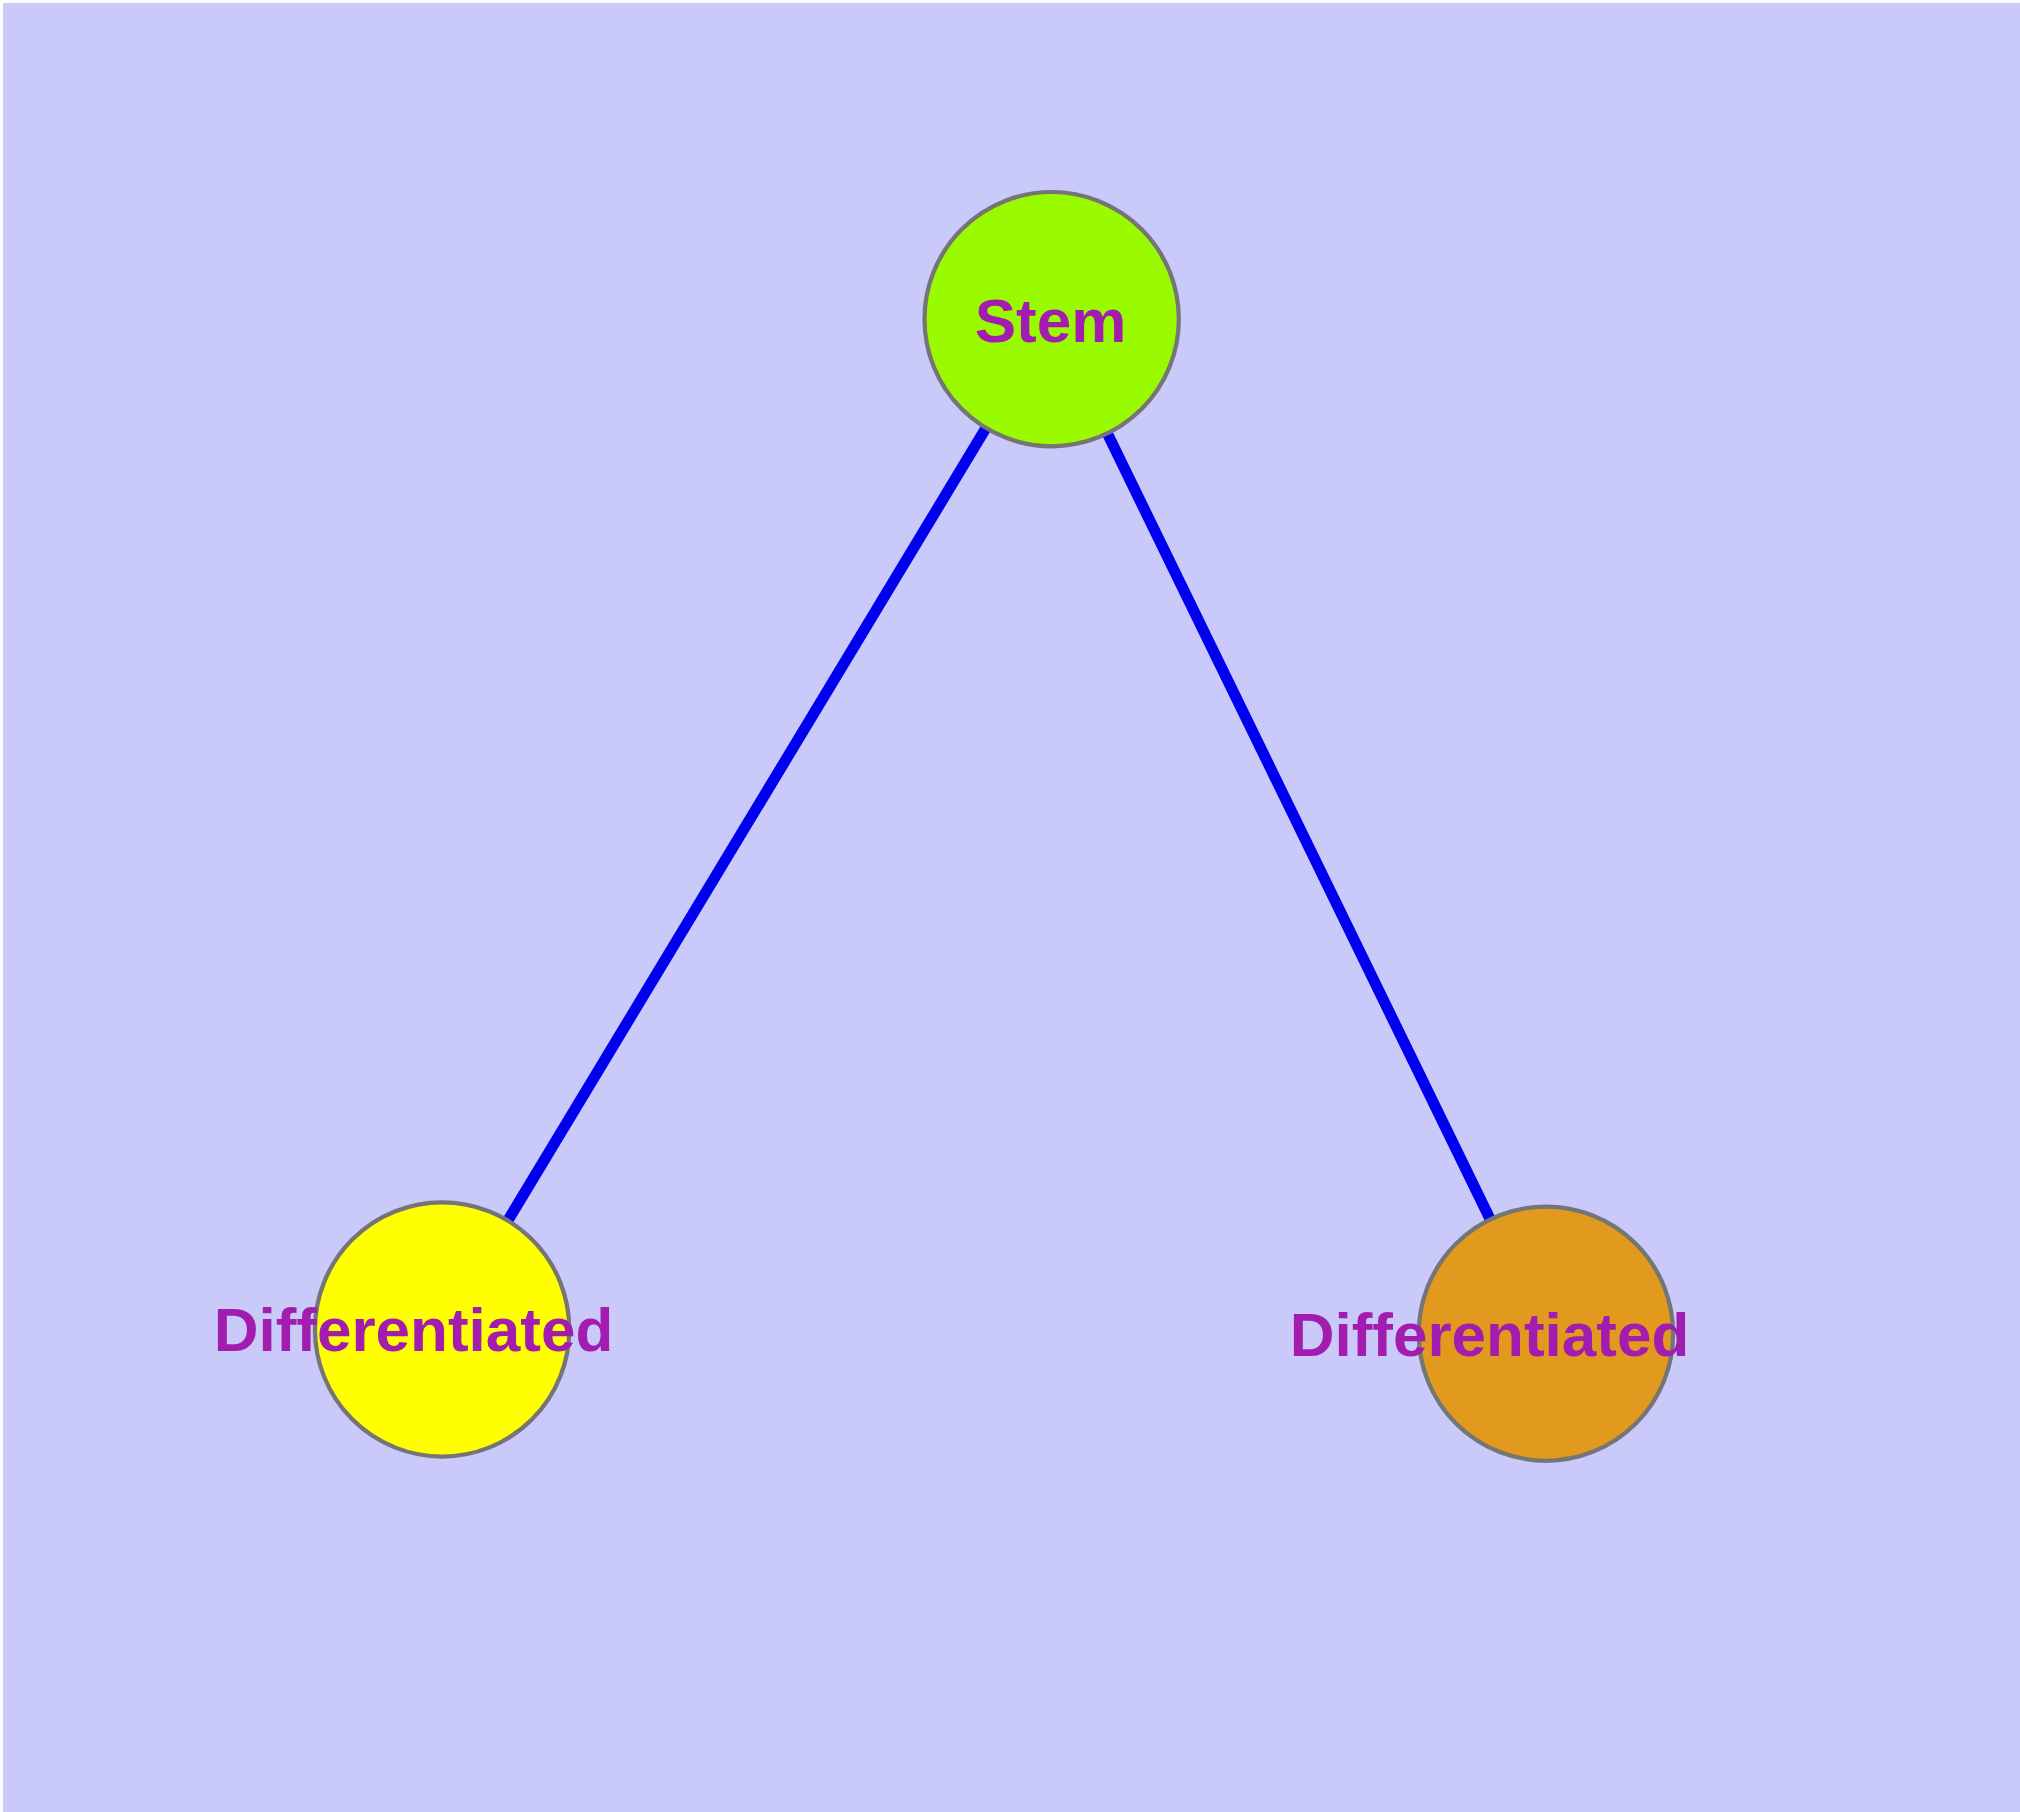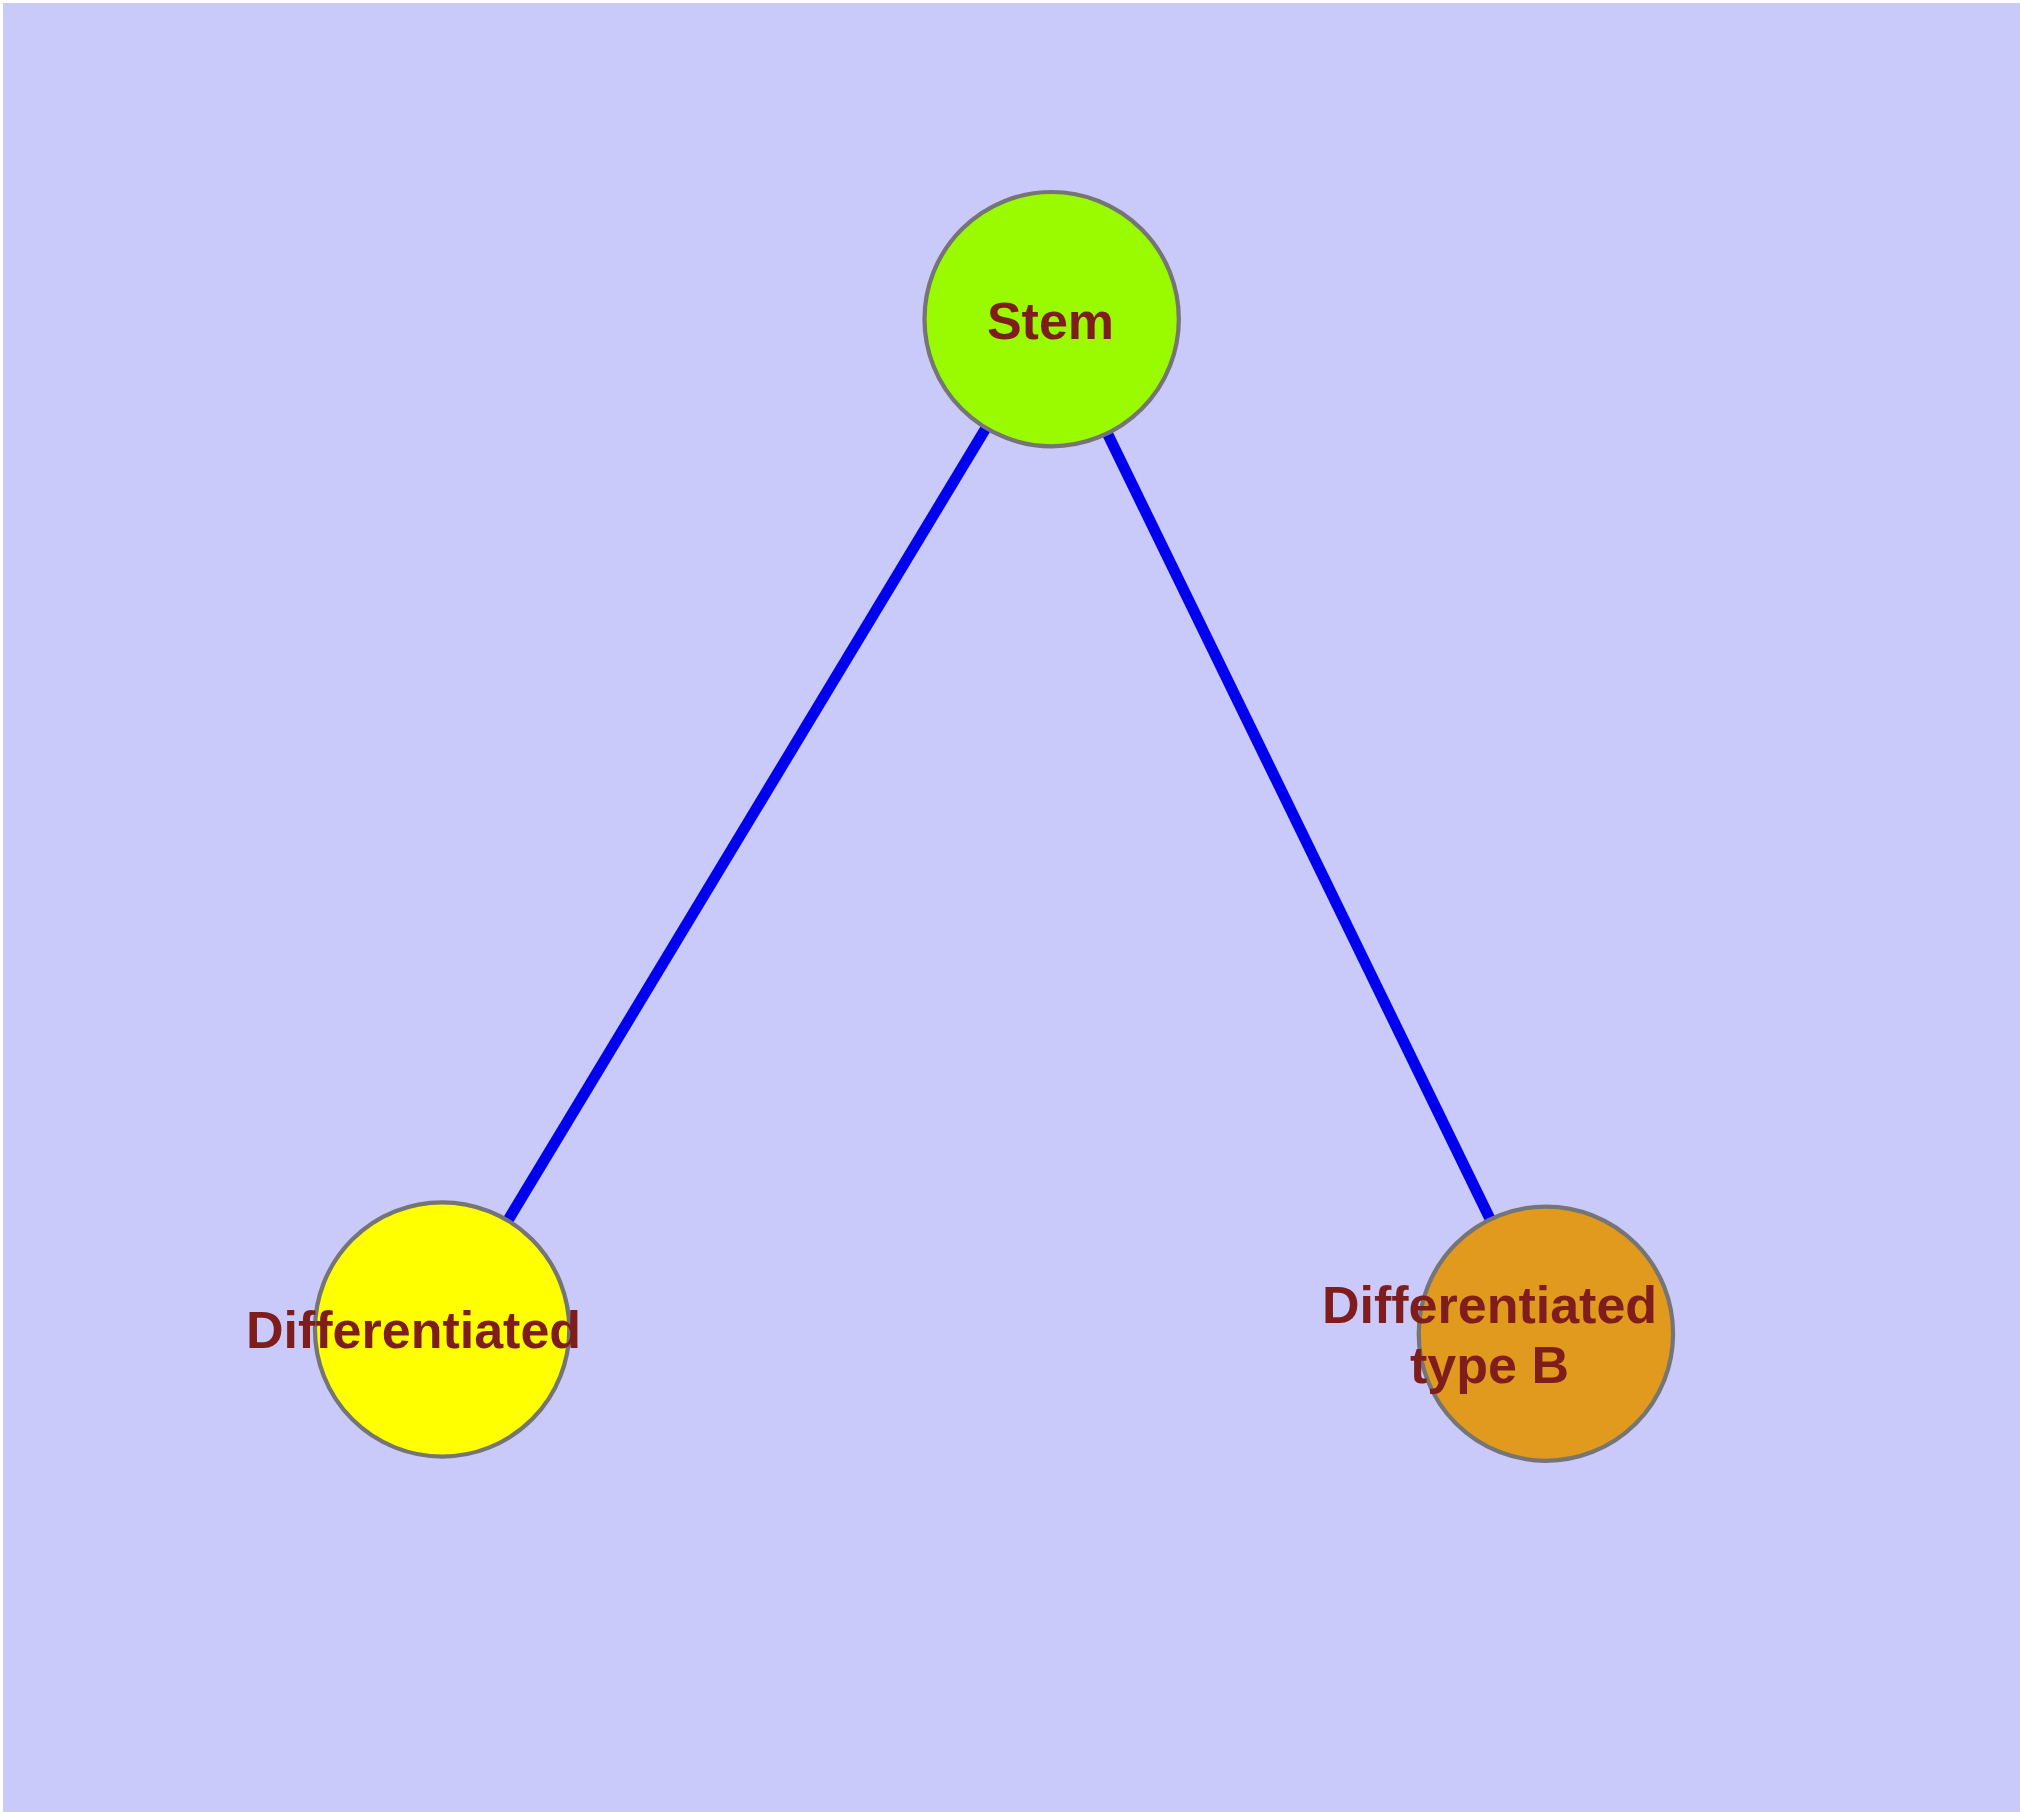--- a/index.html
+++ b/index.html
@@ -36,23 +36,23 @@
     fill: none;
     stroke-width: 13px;
     stroke-linecap: butt;
   }
   .node-circle {
     stroke-width: 5px;
   }
   .node-label {
     position: absolute;
     transform: translate(-50%, -50%);
-    color: #7f1d1d;
+    color: #a21caf;
     font-weight: bold;
-    font-size: 52px;
+    font-size: 62px;
     line-height: 1.16;
     text-align: center;
     white-space: nowrap;
     letter-spacing: 0;
   }
   .label-stem   { left: 1048px; top: 318px; }
   .label-type-a { left: 411px;  top: 1327px; }
   .label-type-b { left: 1487px; top: 1332px; }
   .label-line { display: block; }
 </style>
@@ -73,18 +73,17 @@
     </svg>
 
     <div class="node-label label-stem">Stem</div>
 
     <div class="node-label label-type-a">
       <span class="label-line">Differentiated</span>
     </div>
 
     <div class="node-label label-type-b">
       <span class="label-line">Differentiated</span>
-      <span class="label-line">type B</span>
     </div>
 
   </div>
 </div>
 
 
 </body></html>

